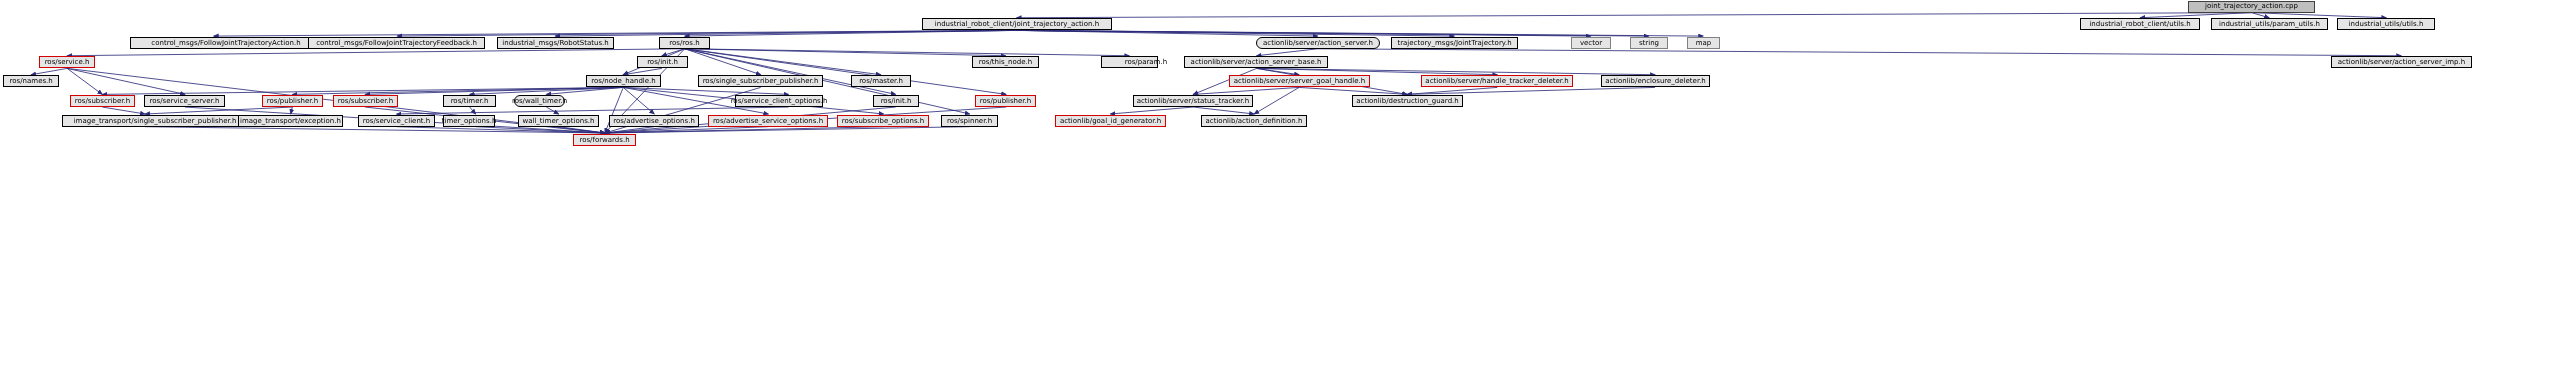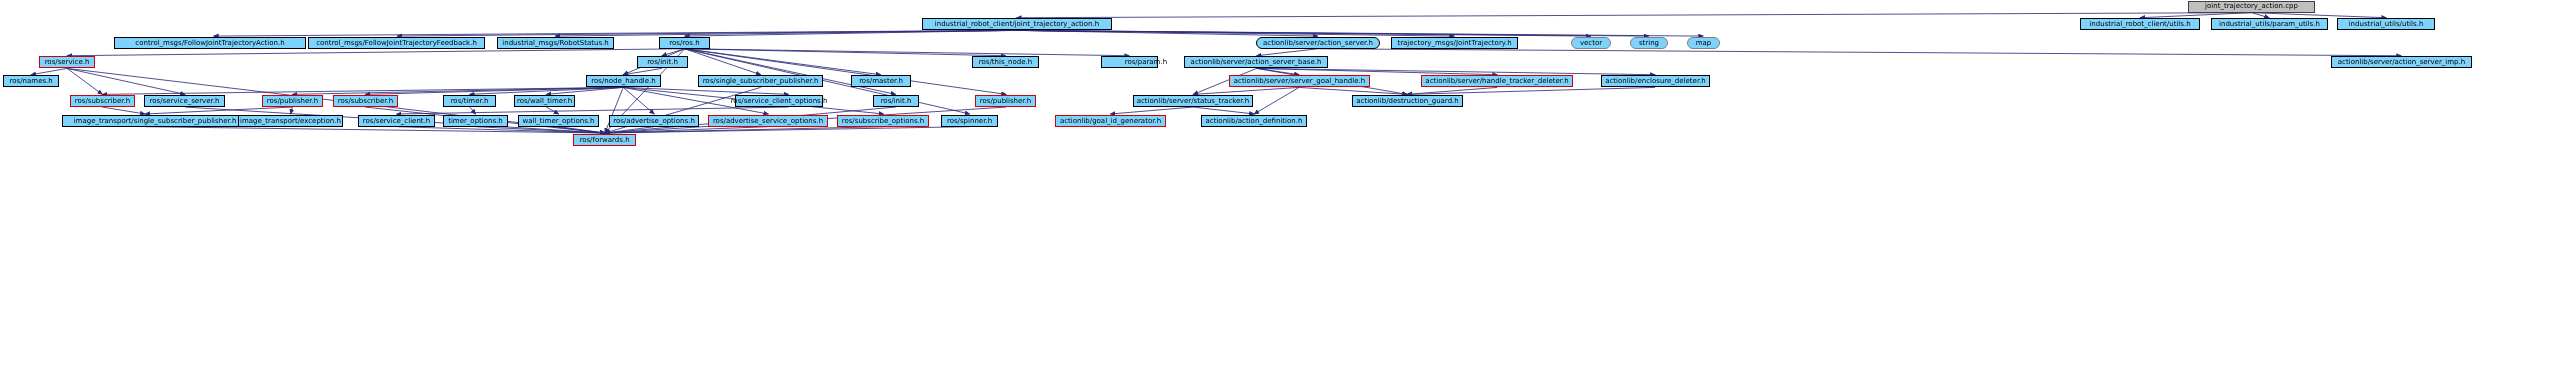--- a/index.html
+++ b/index.html
@@ -1,24 +1,24 @@
 <!DOCTYPE html>
 <html style="font-size:10px"><head>
 <meta charset="utf-8">
 <style>
   html,body{margin:0;padding:0;background:#ffffff;}
   #canvas{position:relative;width:2576px;height:368px;background:#ffffff;
           font-family:"DejaVu Sans", sans-serif; overflow:hidden;}
   .node{position:absolute;box-sizing:border-box;border:0.6px solid #000;
-        background:#7dd3fc;color:#000;font-size:7px;line-height:1;
+        background:#e5e5e5;color:#000;font-size:7px;line-height:1;
         display:flex;align-items:center;justify-content:center;
         white-space:nowrap;height:12px;padding:0 3.2px;}
   .node.root{background:#bfbfbf;border:0.6px solid #404040;font-weight:normal;}
   .node.red{border-color:#d40000;color:#000;}
-  .node.gray{border-color:#808080;border-radius:6px;}
+  .node.gray{border-color:#808080;}
   svg#edges{position:absolute;left:0;top:0;width:2576px;height:368px;
             pointer-events:none;}
 </style>
 </head>
 <body>
 
 <div id="canvas">
   <svg id="edges" viewBox="0 0 4067 581" width="2576" height="368">
       <defs>
         <marker id="ah" markerWidth="7" markerHeight="7" refX="6" refY="3" orient="auto" markerUnits="strokeWidth">
@@ -96,21 +96,21 @@
       <line x1="2364" y1="138" x2="2221.5" y2="149" stroke="#2a2a7a" stroke-width="1.3" marker-end="url(#ah)"></line>
       <line x1="2613" y1="138" x2="2221.5" y2="149" stroke="#2a2a7a" stroke-width="1.3" marker-end="url(#ah)"></line>
       <line x1="1884" y1="169" x2="1753" y2="180" stroke="#2a2a7a" stroke-width="1.3" marker-end="url(#ah)"></line>
       <line x1="1884" y1="169" x2="1980" y2="180" stroke="#2a2a7a" stroke-width="1.3" marker-end="url(#ah)"></line>
     </svg>
 <div class="node root" style="left: 2188px; top: 0.6px; width: 127px;">joint_trajectory_action.cpp</div>
     <div class="node" style="left: 922px; top: 18.4px; width: 190px;">industrial_robot_client/joint_trajectory_action.h</div>
     <div class="node" style="left: 2080px; top: 18.4px; width: 120px;">industrial_robot_client/utils.h</div>
     <div class="node" style="left: 2211px; top: 18.4px; width: 117px;">industrial_utils/param_utils.h</div>
     <div class="node" style="left: 2337px; top: 18.4px; width: 98px;">industrial_utils/utils.h</div>
-    <div class="node" style="left: 114px; top: 37px; width: 192px;">control_msgs/FollowJointTrajectoryAction.h</div>
+    <div class="node" style="left: 130px; top: 37px; width: 192px;">control_msgs/FollowJointTrajectoryAction.h</div>
     <div class="node" style="left: 308px; top: 37px; width: 177px;">control_msgs/FollowJointTrajectoryFeedback.h</div>
     <div class="node" style="left: 497px; top: 37px; width: 117px;">industrial_msgs/RobotStatus.h</div>
     <div class="node" style="left: 659px; top: 37px; width: 51px;">ros/ros.h</div>
     <div class="node" style="left: 1256px; top: 37px; width: 124px; border-radius: 6px;">actionlib/server/action_server.h</div>
     <div class="node" style="left: 1391px; top: 37px; width: 127px; text-align: center;">trajectory_msgs/JointTrajectory.h</div>
     <div class="node gray" style="left: 1571px; top: 37px; width: 40px;">vector</div>
     <div class="node gray" style="left: 1630px; top: 37px; width: 38px;">string</div>
     <div class="node gray" style="left: 1687px; top: 37px; width: 33px;">map</div>
     <div class="node red" style="left: 39px; top: 56px; width: 56px;">ros/service.h</div>
     <div class="node" style="left: 637px; top: 56px; width: 51px;">ros/init.h</div>
@@ -123,30 +123,30 @@
     <div class="node" style="left: 698px; top: 75px; width: 125px;">ros/single_subscriber_publisher.h</div>
     <div class="node" style="left: 851px; top: 75px; width: 60px;">ros/master.h</div>
     <div class="node red" style="left: 1229px; top: 75px; width: 141px;">actionlib/server/server_goal_handle.h</div>
     <div class="node red" style="left: 1421px; top: 75px; width: 152px;">actionlib/server/handle_tracker_deleter.h</div>
     <div class="node" style="left: 1601px; top: 75px; width: 109px;">actionlib/enclosure_deleter.h</div>
     <div class="node red" style="left: 70px; top: 95px; width: 65px;">ros/subscriber.h</div>
     <div class="node" style="left: 144px; top: 95px; width: 81px;">ros/service_server.h</div>
     <div class="node red" style="left: 262px; top: 95px; width: 61px;">ros/publisher.h</div>
     <div class="node red" style="left: 333px; top: 95px; width: 65px;">ros/subscriber.h</div>
     <div class="node" style="left: 443px; top: 95px; width: 53px;">ros/timer.h</div>
-    <div class="node" style="left: 514px; top: 95px; width: 61px;">ros/wall_timer.h</div>
+    <div class="node" style="left: 514px; top: 95px; width: 51px; border-radius: 6px;">ros/wall_timer.h</div>
     <div class="node" style="left: 735px; top: 95px; width: 88px;">ros/service_client_options.h</div>
     <div class="node" style="left: 873px; top: 95px; width: 46px;">ros/init.h</div>
     <div class="node red" style="left: 975px; top: 95px; width: 61px;">ros/publisher.h</div>
     <div class="node" style="left: 1133px; top: 95px; width: 120px;">actionlib/server/status_tracker.h</div>
     <div class="node" style="left: 1352px; top: 95px; width: 111px;">actionlib/destruction_guard.h</div>
     <div class="node" style="left: 62px; top: 115px; width: 186px;">image_transport/single_subscriber_publisher.h</div>
     <div class="node" style="left: 238px; top: 115px; width: 105px;">image_transport/exception.h</div>
     <div class="node" style="left: 358px; top: 115px; width: 77px;">ros/service_client.h</div>
-    <div class="node" style="left: 443px; top: 115px; width: 65px;">timer_options.h</div>
+    <div class="node" style="left: 443px; top: 115px; width: 52px;">timer_options.h</div>
     <div class="node" style="left: 518px; top: 115px; width: 81px;">wall_timer_options.h</div>
     <div class="node" style="left: 609px; top: 115px; width: 90px;">ros/advertise_options.h</div>
     <div class="node red" style="left: 708px; top: 115px; width: 120px;">ros/advertise_service_options.h</div>
     <div class="node red" style="left: 837px; top: 115px; width: 92px;">ros/subscribe_options.h</div>
     <div class="node" style="left: 941px; top: 115px; width: 57px;">ros/spinner.h</div>
     <div class="node red" style="left: 1055px; top: 115px; width: 111px;">actionlib/goal_id_generator.h</div>
     <div class="node" style="left: 1201px; top: 115px; width: 106px;">actionlib/action_definition.h</div>
     <div class="node red" style="left: 573px; top: 134px; width: 63px; text-align: right;">ros/forwards.h</div>
   </div>
 

